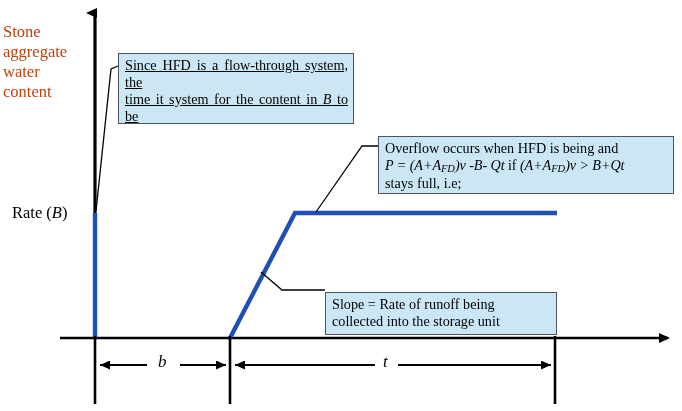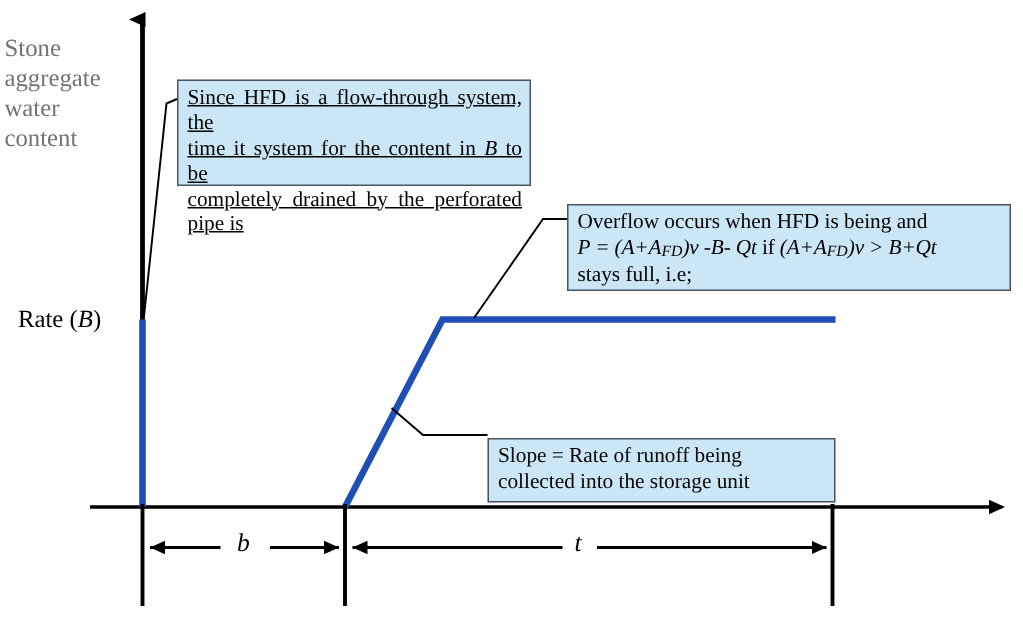--- a/index.html
+++ b/index.html
@@ -27,21 +27,21 @@
   }
 
   
   .axis-title {
     position: absolute;
     left: 3px;
     top: 22px;
     width: 78px;
     font-size: 16.5px;
     line-height: 1.22;
-    color: #737373;
+    color: #c2410c;
     white-space: pre-line;
   }
 
   
   .level-label {
     position: absolute;
     left: 12px;
     top: 203px;
     font-size: 16.5px;
     color: #000000;
@@ -168,21 +168,20 @@
   <div class="axis-title">Stone
 aggregate
 water
 content</div>
 
   <div class="level-label"><span>Rate (</span><i>B</i><span>)</span></div>
 
   <div class="callout" id="callout-drain">
     <p>Since HFD is a flow-through system, the</p>
     <p><span>time it system for the content in </span><i>B</i><span> to be</span></p>
-    <p>completely drained by the perforated pipe is</p>
   </div>
 
   <div class="callout" id="callout-overflow">
     <p>Overflow occurs when HFD is being and</p>
     <p class="nojust formula"><span>P</span><span> = (</span><span>A</span><span>+</span><span>A</span><sub>FD</sub><span>)</span><span>v</span><span> -B- </span><span>Qt</span><span class="up"> if </span><span>(</span><span>A</span><span>+</span><span>A</span><sub>FD</sub><span>)</span><span>v</span><span> &gt; </span><span>B</span><span>+</span><span>Qt</span></p>
     <p class="nojust">stays full, i.e;</p>
   </div>
 
   <div class="callout" id="callout-slope">
     <p class="nojust">Slope  =  Rate  of  runoff  being</p>

